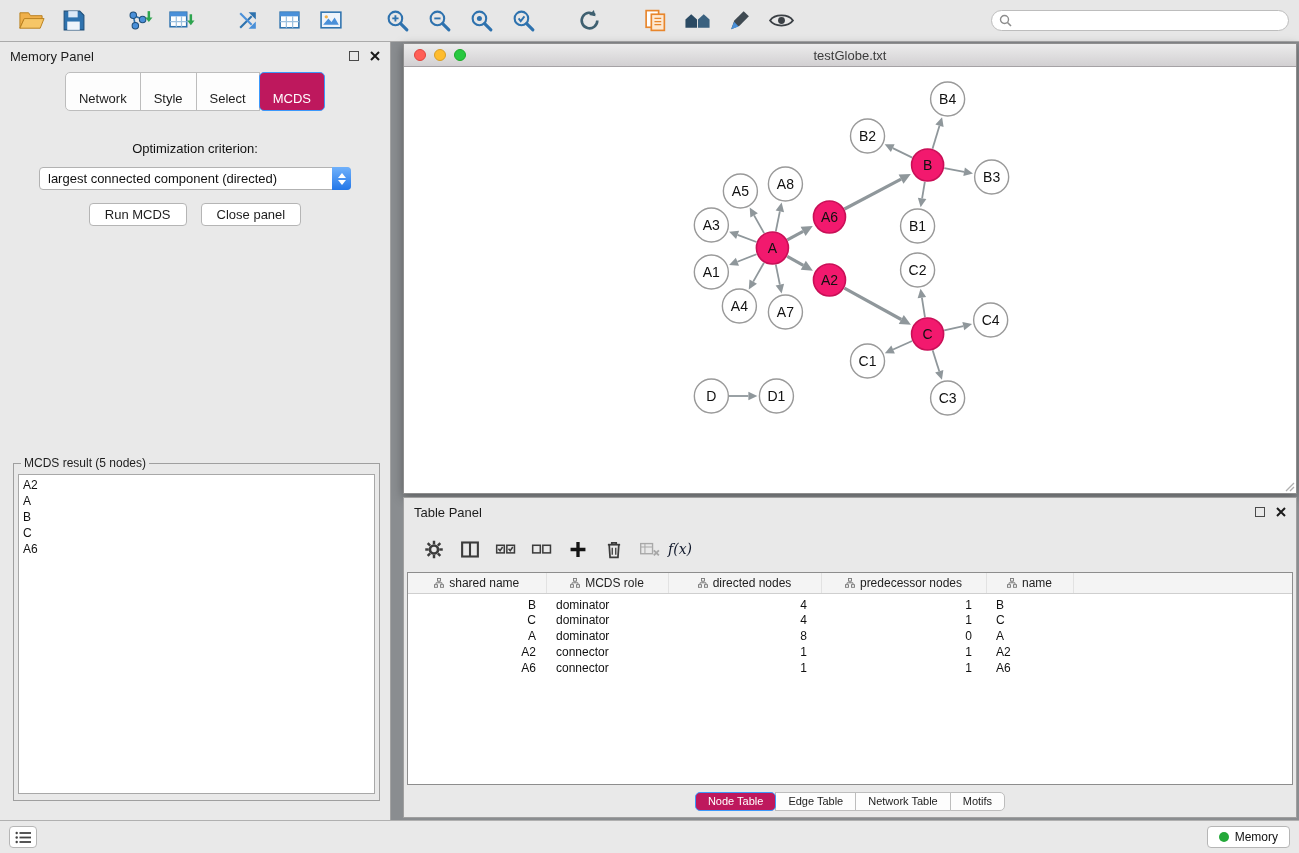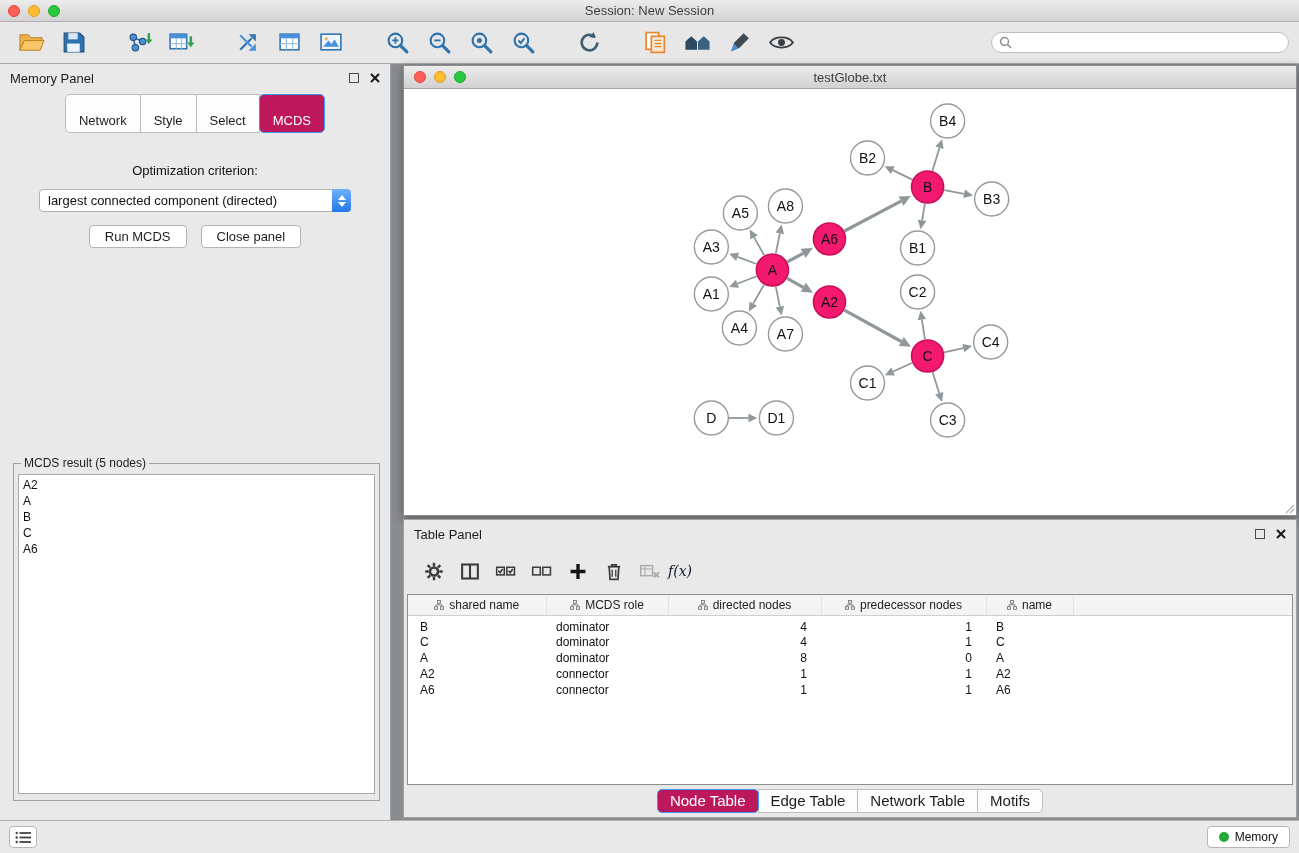--- a/index.html
+++ b/index.html
@@ -74,47 +74,39 @@
   .fx-label { font-size: 14px; color: #0f172a; font-family: "DejaVu Serif", serif; font-style: italic; }
   .table-wrap { flex: 1; margin: 0 3px; background: #fff; border: 1px solid #8d8d8d; overflow: hidden; }
   table.node-table { border-collapse: collapse; width: 100%; table-layout: fixed; font-size: 12px; }
   .node-table th { background: #f4f4f4; border-bottom: 1px solid #cfcfcf; border-right: 1px solid #e2e2e2; font-weight: normal; height: 20px; padding: 0 4px; }
   .node-table th.filler { border-right: none; }
   .th-inner { display: flex; align-items: center; justify-content: center; gap: 5px; color: #222; }
   .node-table td { height: 16px; padding: 0 10px; color: #111; overflow: hidden; white-space: nowrap; }
   .node-table td:first-child { padding-left: 12px; }
   .node-table tbody tr:first-child td { padding-top: 4px; }
   .node-table td.num { text-align: right; padding-right: 14px; }
-  .node-table th:nth-child(1), .node-table td:nth-child(1) { width: 138px; }
+  .node-table th:nth-child(1), .node-table td:nth-child(1) { width: 138px; text-align: right; }
   .node-table th:nth-child(2), .node-table td:nth-child(2) { width: 122px; }
   .node-table th:nth-child(3), .node-table td:nth-child(3) { width: 153px; }
   .node-table th:nth-child(4), .node-table td:nth-child(4) { width: 165px; }
   .node-table th:nth-child(5), .node-table td:nth-child(5) { width: 87px; }
   .tp-tabs { flex: 0 0 32px; display: flex; justify-content: center; align-items: center; }
-  .tab.seg { font-size: 15px; padding: 2px 12px 3px; }
+  .tab.seg { font-size: 11px; padding: 2px 12px 3px; }
 
   
   .statusbar { flex: 0 0 33px; background: #e9e9e9; border-top: 1px solid #b0b0b0; display: flex; align-items: center; padding: 0 9px; }
   .list-btn { width: 28px; height: 22px; border: 1px solid #b6b6b6; border-radius: 4px; background: #fff; display: flex; align-items: center; justify-content: center; cursor: default; }
   .memory-btn { margin-left: auto; height: 22px; border: 1px solid #b6b6b6; border-radius: 4px; background: #fff; display: flex; align-items: center; gap: 6px; padding: 0 11px; font-size: 12px; color: #111; font-family: "Liberation Sans", sans-serif; cursor: default; }
   .mem-dot { width: 10px; height: 10px; border-radius: 50%; background: #23a839; }
 </style>
 </head>
 <body>
 
 <div class="app">
 
-  <div class="titlebar">
-    <div class="traffic">
-      <span class="tl red"></span>
-      <span class="tl yellow"></span>
-      <span class="tl green"></span>
-    </div>
-    <div class="win-title">Session: New Session</div>
-  </div>
 
   <div class="toolbar">
     <div class="tb-groups">
         <div class="tb-group">
           <button class="tb-btn">
             <svg viewBox="0 0 28 24">
               <path d="M2 20V4h9l2 3h12v4H6z" fill="#f0b04a" stroke="#b9801e"></path>
               <path d="M2 20l4.5-10H27l-4 10z" fill="#f6c667" stroke="#b9801e"></path>
             </svg>
           </button>

